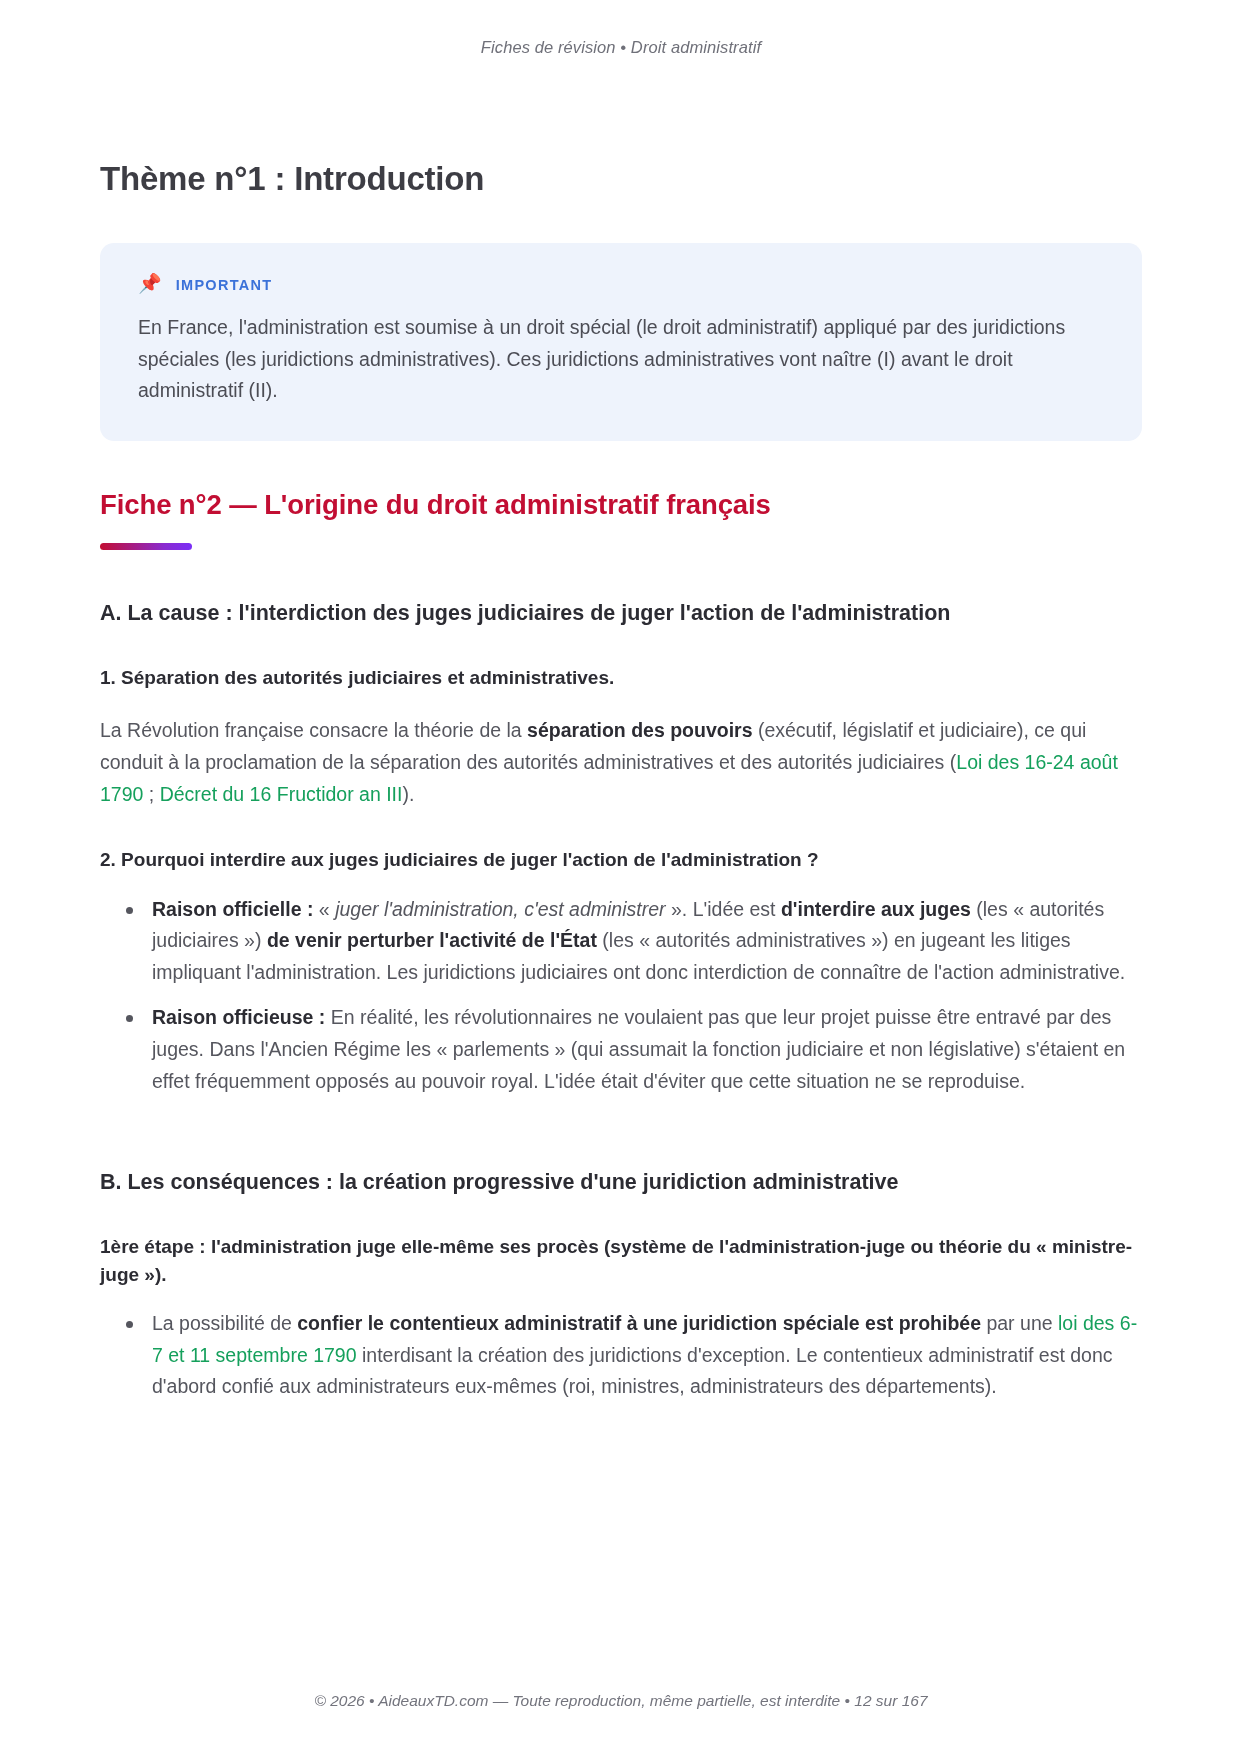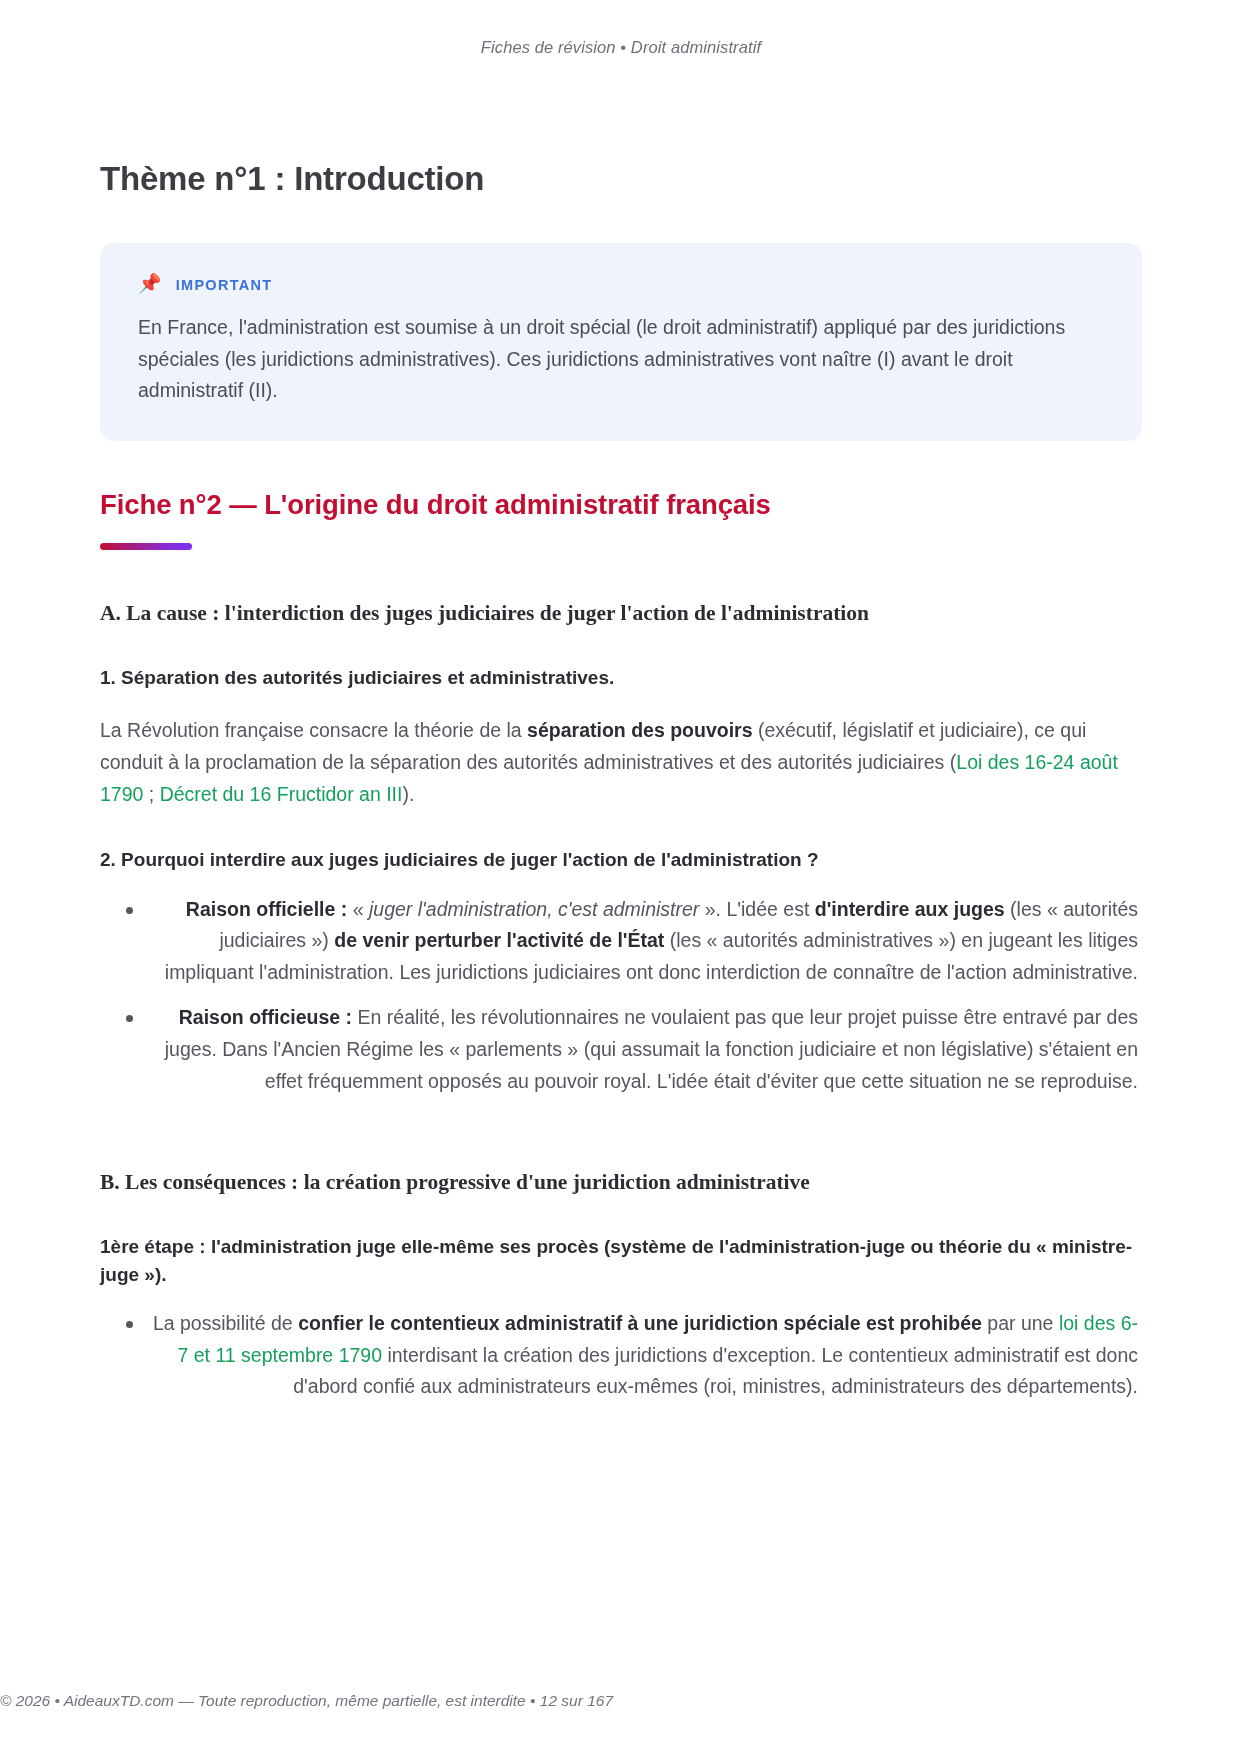--- a/index.html
+++ b/index.html
@@ -112,21 +112,20 @@
     border-radius: 4px;
     background: linear-gradient(90deg, #c20e33 0%, #8a2bd0 70%, #7b2ff7 100%);
   }
 
   h4.sub-title {
     margin: 48px 0 0 0;
     font-size: 21.5px;
     font-weight: bold;
     color: #2c2c33;
     line-height: 1.4;
-    font-family: Liberation Serif, serif;
   }
 
   h5.subsub-title {
     margin: 36px 0 0 0;
     font-size: 19px;
     font-weight: bold;
     color: #2c2c33;
     line-height: 1.45;
   }
 
@@ -134,21 +133,20 @@
     margin: 24px 0 0 0;
     font-size: 19.5px;
     line-height: 1.62;
     color: #55565e;
   }
 
   ul.bullets {
     margin: 20px 4px 0 0;
     padding-left: 52px;
     list-style: none;
-    text-align: right;
   }
   ul.bullets > li {
     position: relative;
     font-size: 19.5px;
     line-height: 1.62;
     color: #55565e;
     margin-bottom: 14px;
   }
   ul.bullets > li:last-child { margin-bottom: 0; }
   ul.bullets > li::before {
@@ -167,21 +165,21 @@
   .ref { color: #15a05c; }
 
   .spacer-lg { height: 22px; }
 
   
   .running-footer {
     position: absolute;
     bottom: 44px;
     left: 0;
     width: 1242px;
-    text-align: left;
+    text-align: center;
     font-style: italic;
     font-size: 15.5px;
     color: #73747d;
   }
 </style>
 </head>
 <body>
 
 <div class="page">
 

